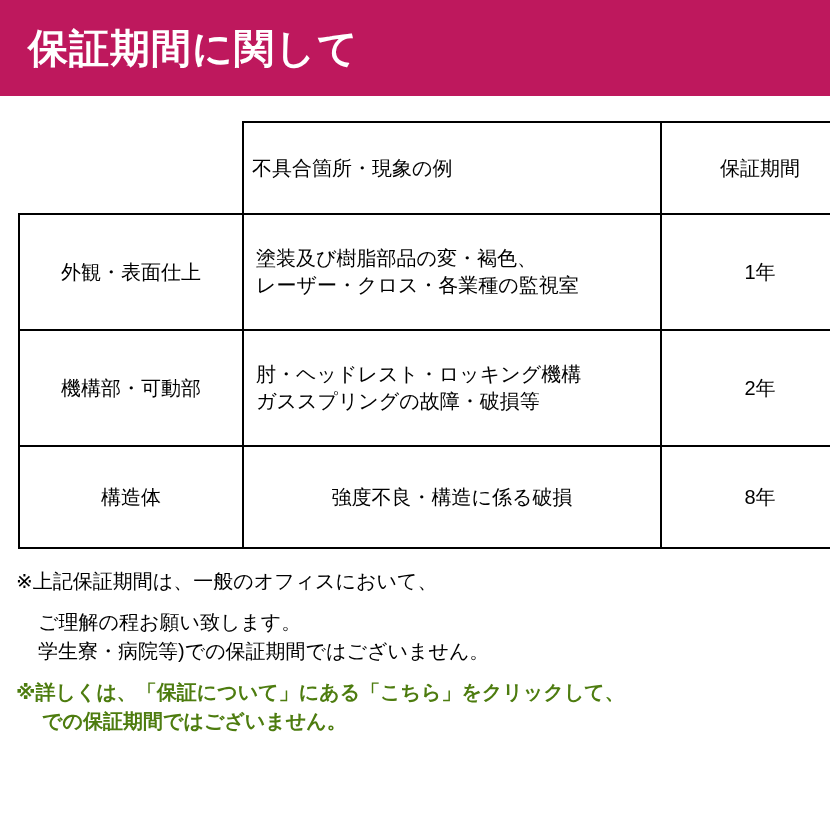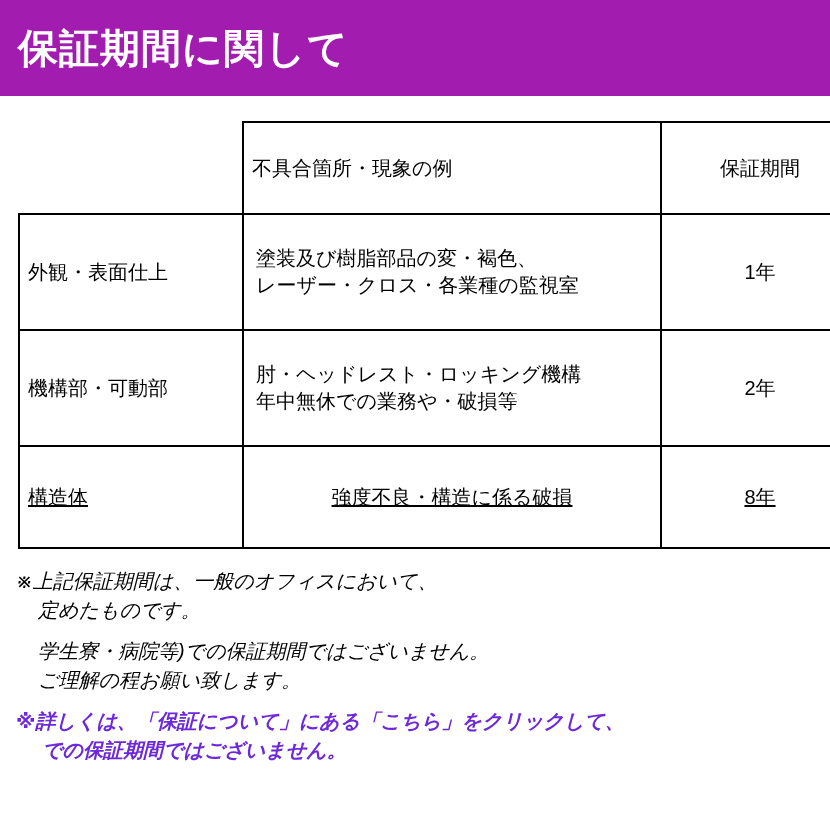--- a/index.html
+++ b/index.html
@@ -16,25 +16,25 @@
   }
   .page {
     position: relative;
     width: 830px;
     height: 830px;
     box-sizing: border-box;
   }
 
   
   .header-band {
-    background: #a21caf;
+    background: #be185d;
     height: 96px;
     display: flex;
     align-items: center;
-    padding-left: 18px;
+    padding-left: 28px;
     box-sizing: border-box;
   }
   .header-title {
     color: #ffffff;
     font-size: 40px;
     font-weight: bold;
     letter-spacing: 1px;
     line-height: 1;
   }
 
@@ -48,21 +48,21 @@
     width: 794px;
     table-layout: fixed;
   }
   table.warranty td {
     border: 2px solid #000000;
     padding: 14px 8px;
     vertical-align: middle;
     font-size: 20px;
     line-height: 1.35;
   }
-  .col-cat { width: 206px; }
+  .col-cat { width: 206px; text-align: center; }
   .col-desc { width: 400px; text-align: left; }
   .col-term { width: 180px; text-align: center; }
 
   thead td {
     font-size: 24px;
     text-align: center;
     height: 62px;
   }
   thead td.blank-cell {
     border-left: 2px solid #ffffff;
@@ -70,46 +70,44 @@
   }
   .row-body td {
     height: 86px;
   }
   .row-body td.col-desc {
     padding-left: 12px;
     margin-left: 27px;
   }
   .row-small td {
     height: 72px;
-    text-decoration: underline;
   }
   .row-small td.col-desc {
     text-align: center;
     margin-left: 48px;
   }
 
   
   .notes {
     padding: 18px 16px 0 16px;
     box-sizing: border-box;
     font-size: 20px;
     line-height: 1.45;
   }
   .note-block {
     margin-bottom: 12px;
   }
   .note-line {
     white-space: pre;
-    font-style: italic;
   }
   .note-indent {
     padding-left: 22px;
   }
   .note-red {
-    color: #6d28d9;
+    color: #4d7c0f;
     font-weight: bold;
   }
   .note-red .note-indent {
     padding-left: 26px;
   }
 </style>
 </head>
 <body>
 
 <div class="page">
@@ -133,43 +131,42 @@
           <td class="col-desc">
             <div>塗装及び樹脂部品の変・褐色、</div>
             <div>レーザー・クロス・各業種の監視室</div>
           </td>
           <td class="col-term">1年</td>
         </tr>
         <tr class="row-body">
           <td class="col-cat">機構部・可動部</td>
           <td class="col-desc">
             <div>肘・ヘッドレスト・ロッキング機構</div>
-            <div>年中無休での業務や・破損等</div>
+            <div>ガススプリングの故障・破損等</div>
           </td>
           <td class="col-term">2年</td>
         </tr>
         <tr class="row-small">
           <td class="col-cat">構造体</td>
           <td class="col-desc">強度不良・構造に係る破損</td>
           <td class="col-term">8年</td>
         </tr>
       </tbody>
     </table>
   </div>
 
   <div class="notes">
 
     <div class="note-block">
       <div class="note-line">※上記保証期間は、一般のオフィスにおいて、</div>
-      <div class="note-line note-indent">定めたものです。</div>
     </div>
 
     <div class="note-block">
+      <div class="note-line note-indent">ご理解の程お願い致します。</div>
       <div class="note-line note-indent">学生寮・病院等)での保証期間ではございません。</div>
-      <div class="note-line note-indent">ご理解の程お願い致します。</div>
     </div>
 
     <div class="note-block note-red">
       <div class="note-line">※詳しくは、「保証について」にある「こちら」をクリックして、</div>
       <div class="note-line note-indent">での保証期間ではございません。</div>
     </div>
 
   </div>
 
 </div>

